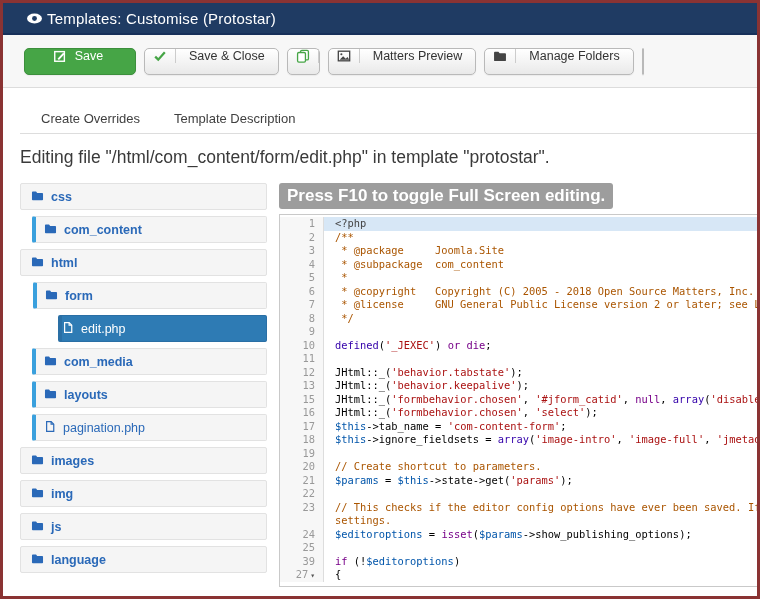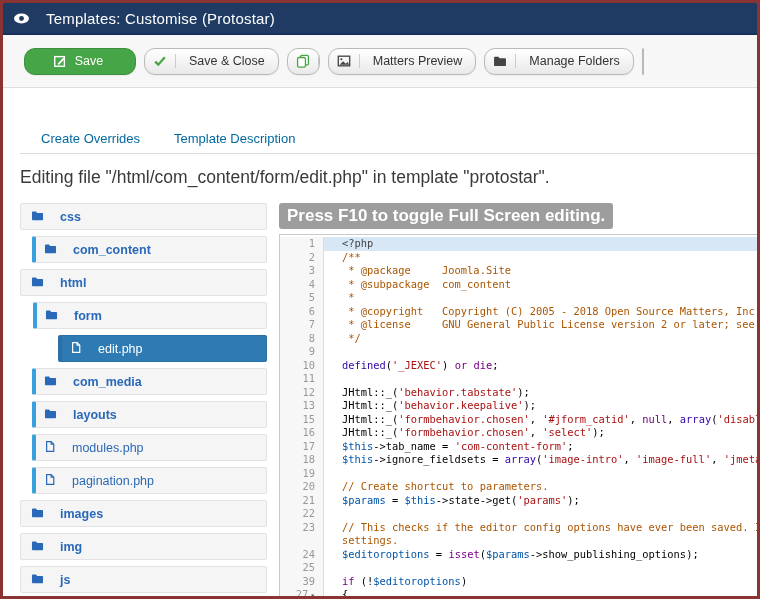--- a/index.html
+++ b/index.html
@@ -2,71 +2,71 @@
 <html><head>
 <meta charset="utf-8">
 <style>
   html,body{margin:0;padding:0;background:#fff;}
   .screen{position:relative;width:760px;height:599px;box-sizing:border-box;
     border:3px solid #8a3333;overflow:hidden;background:#fff;
     font-family:"Liberation Sans",sans-serif;}
 
   
   .header{height:30px;background:#1f3b63;display:flex;align-items:center;
-    padding-left:10px;gap:16px;border-bottom:2px solid #17305a;}
+    padding-left:23px;gap:4px;border-bottom:2px solid #17305a;}
   .header .title{color:#fff;font-size:15px;letter-spacing:.2px;}
   .eye{display:flex;align-items:center;}
 
   
   .toolbar{height:52px;background:#f7f7f7;border-bottom:1px solid #dcdcdc;
     display:flex;align-items:center;padding-left:21px;gap:8px;white-space:nowrap;}
-  .tbtn{height:27px;display:inline-flex;align-items:center;padding:0;
+  .tbtn{height:27px;display:inline-flex;align-items:flex-start;padding:0;
     background:linear-gradient(#ffffff,#e9e9e9);border:1px solid #b9b9b9;
-    border-radius:11px;font-family:inherit;font-size:12.5px;color:#333;cursor:pointer;
+    border-radius:5px;font-family:inherit;font-size:12.5px;color:#333;cursor:pointer;
     box-shadow:0 1px 1px rgba(0,0,0,.05);flex:none;}
   .ticon{display:flex;align-items:center;padding:0 8px;border-right:1px solid #ccc;}
   .tlabel{display:flex;align-items:center;padding:0 13px;}
   .tbtn.primary{background:#46a546;border-color:#3c8f3c;color:#fff;width:112px;justify-content:center;}
   .tbtn.primary .ticon{border-right:none;padding:0 4px 0 0;}
   .tbtn.primary .tlabel{padding:0 4px;}
 
   
   .tabbar{display:flex;align-items:flex-end;margin:16px 0 0 17px;border-bottom:1px solid #ddd;}
   .tab{font-size:13px;padding:7px 13px;cursor:pointer;}
   .tab.active{background:#fff;border:1px solid #ddd;border-bottom:1px solid #fff;
     border-radius:3px 3px 0 0;color:#555;margin-bottom:-1px;cursor:default;}
-  .tab.link{color:#0369a1;margin-left:8px;margin-top:20px;}
+  .tab.link{color:#404040;margin-left:8px;}
 
   .heading{margin:13px 17px 15px;font-size:17.5px;color:#3a3a3a;}
 
   
   .main{display:flex;margin-left:17px;gap:12px;align-items:flex-start;}
   .tree{width:247px;flex:none;}
-  .tree-row{height:25px;display:flex;align-items:center;gap:16px;padding-left:10px;
+  .tree-row{height:25px;display:flex;align-items:center;gap:7px;padding-left:10px;
     background:#f5f5f5;border:1px solid #e2e2e2;border-radius:2px;margin-bottom:6px;
     font-size:12.5px;font-weight:bold;color:#2a69b8;cursor:pointer;}
   .tree-row.file{font-weight:normal;}
   .tree-row.d1{margin-left:12px;border-left:4px solid #3aa0dd;padding-left:8px;}
   .tree-row.d2{margin-left:13px;border-left:4px solid #3aa0dd;padding-left:8px;}
-  .tree-row.d3{margin-left:38px;border-left:4px solid #cfcfcf;padding-left:8px;}
+  .tree-row.d3{margin-left:38px;border-left:4px solid #cfcfcf;padding-left:0;}
   .tree-row.selected{background:#2e7bb4;border-color:#2a6fa5;color:#fff;}
   .tree-row svg{flex:none;}
 
   
   .editor-col{flex:1;min-width:0;}
   .hint{display:inline-block;background:#9d9d9d;color:#fff;font-weight:bold;
     font-size:17px;padding:3px 8px;border-radius:3px;margin-bottom:5px;}
   .editor-box{border:1px solid #c9c9c9;border-right:none;background:#fff;
     padding:2px 0 4px;cursor:text;}
   .code-row{display:flex;height:13.5px;line-height:13.5px;overflow:hidden;
     font-family:"DejaVu Sans Mono",monospace;font-size:10.4px;white-space:pre;}
   .gut{width:44px;flex:none;box-sizing:border-box;background:#f7f7f7;
     border-right:1px solid #ddd;color:#999;text-align:right;padding-right:8px;}
   .fold{color:#555;font-size:8px;margin-left:2px;}
-  .code{flex:1;min-width:0;padding-left:18px;color:#000;}
+  .code{flex:1;min-width:0;padding-left:11px;color:#000;}
   .row-active .code{background:#d7e7f6;}
   .tk-meta{color:#444;}
   .tk-com{color:#aa5500;}
   .tk-str{color:#aa1111;}
   .tk-kw{color:#770088;}
   .tk-bi{color:#3300aa;}
   .tk-var{color:#0055aa;}
   .tk-prop{color:#000;}
   .tk-pl{color:#000;}
 </style>
@@ -185,27 +185,20 @@
           <span><svg width="13" height="13" viewBox="0 0 16 16">
               <path d="M1.2 4.2c0-.6.4-1 1-1h4l1.4 1.6h6.2c.6 0 1 .4 1 1v7c0 .6-.4 1-1 1H2.2c-.6 0-1-.4-1-1z" fill="#2a69b8"></path>
             </svg></span>
           <span>com_media</span>
         </div>
         <div class="tree-row folder d1">
           <span><svg width="13" height="13" viewBox="0 0 16 16">
               <path d="M1.2 4.2c0-.6.4-1 1-1h4l1.4 1.6h6.2c.6 0 1 .4 1 1v7c0 .6-.4 1-1 1H2.2c-.6 0-1-.4-1-1z" fill="#2a69b8"></path>
             </svg></span>
           <span>layouts</span>
-        </div>
-        <div class="tree-row file d1">
-          <span><svg width="12" height="13" viewBox="0 0 16 16">
-              <path d="M3.5 1.5 h6 l3.5 3.5 v9.5 h-9.5 z" fill="none" stroke="#2a69b8" stroke-width="1.6"></path>
-              <path d="M9.5 1.5 v3.5 h3.5" fill="none" stroke="#2a69b8" stroke-width="1.6"></path>
-            </svg></span>
-          <span>modules.php</span>
         </div>
         <div class="tree-row file d1">
           <span><svg width="12" height="13" viewBox="0 0 16 16">
               <path d="M3.5 1.5 h6 l3.5 3.5 v9.5 h-9.5 z" fill="none" stroke="#2a69b8" stroke-width="1.6"></path>
               <path d="M9.5 1.5 v3.5 h3.5" fill="none" stroke="#2a69b8" stroke-width="1.6"></path>
             </svg></span>
           <span>pagination.php</span>
         </div>
         <div class="tree-row folder d0">
           <span><svg width="13" height="13" viewBox="0 0 16 16">

